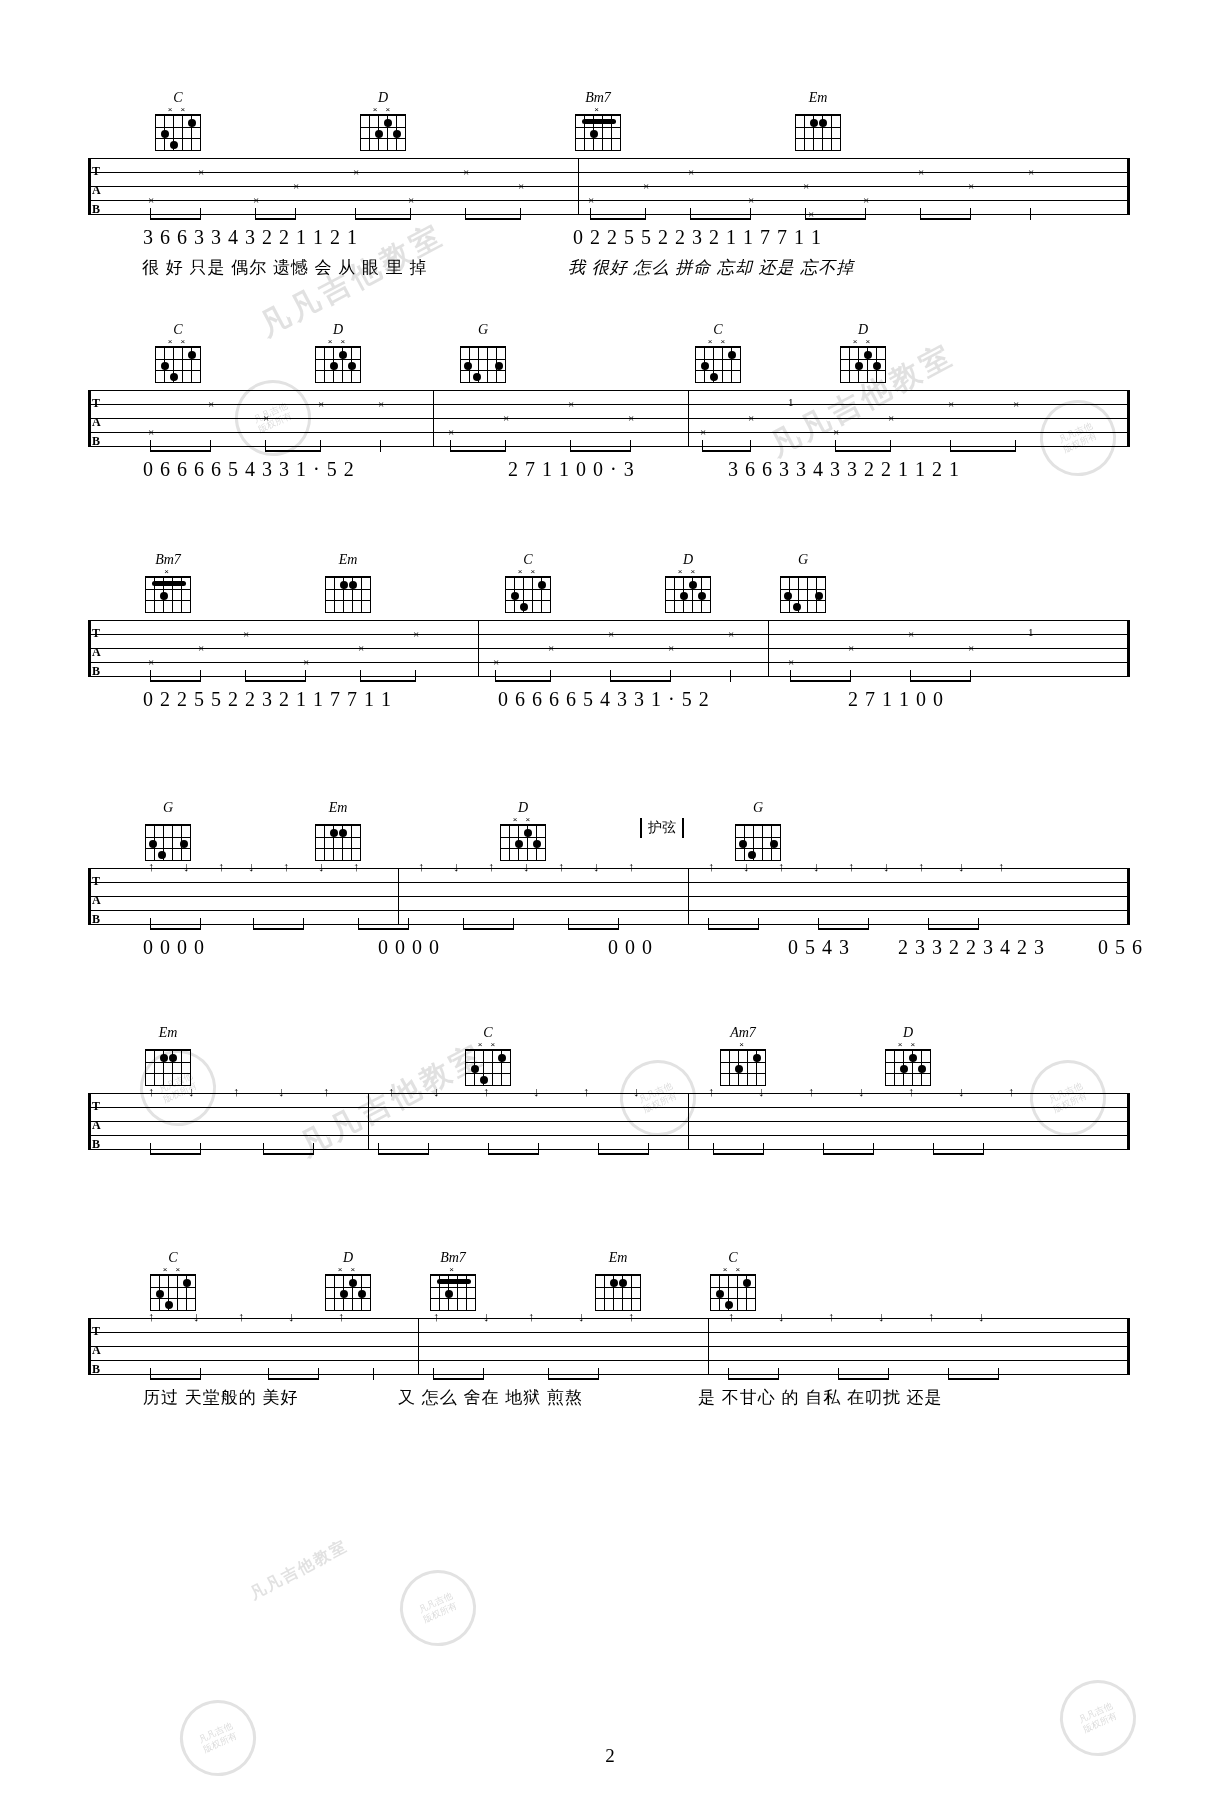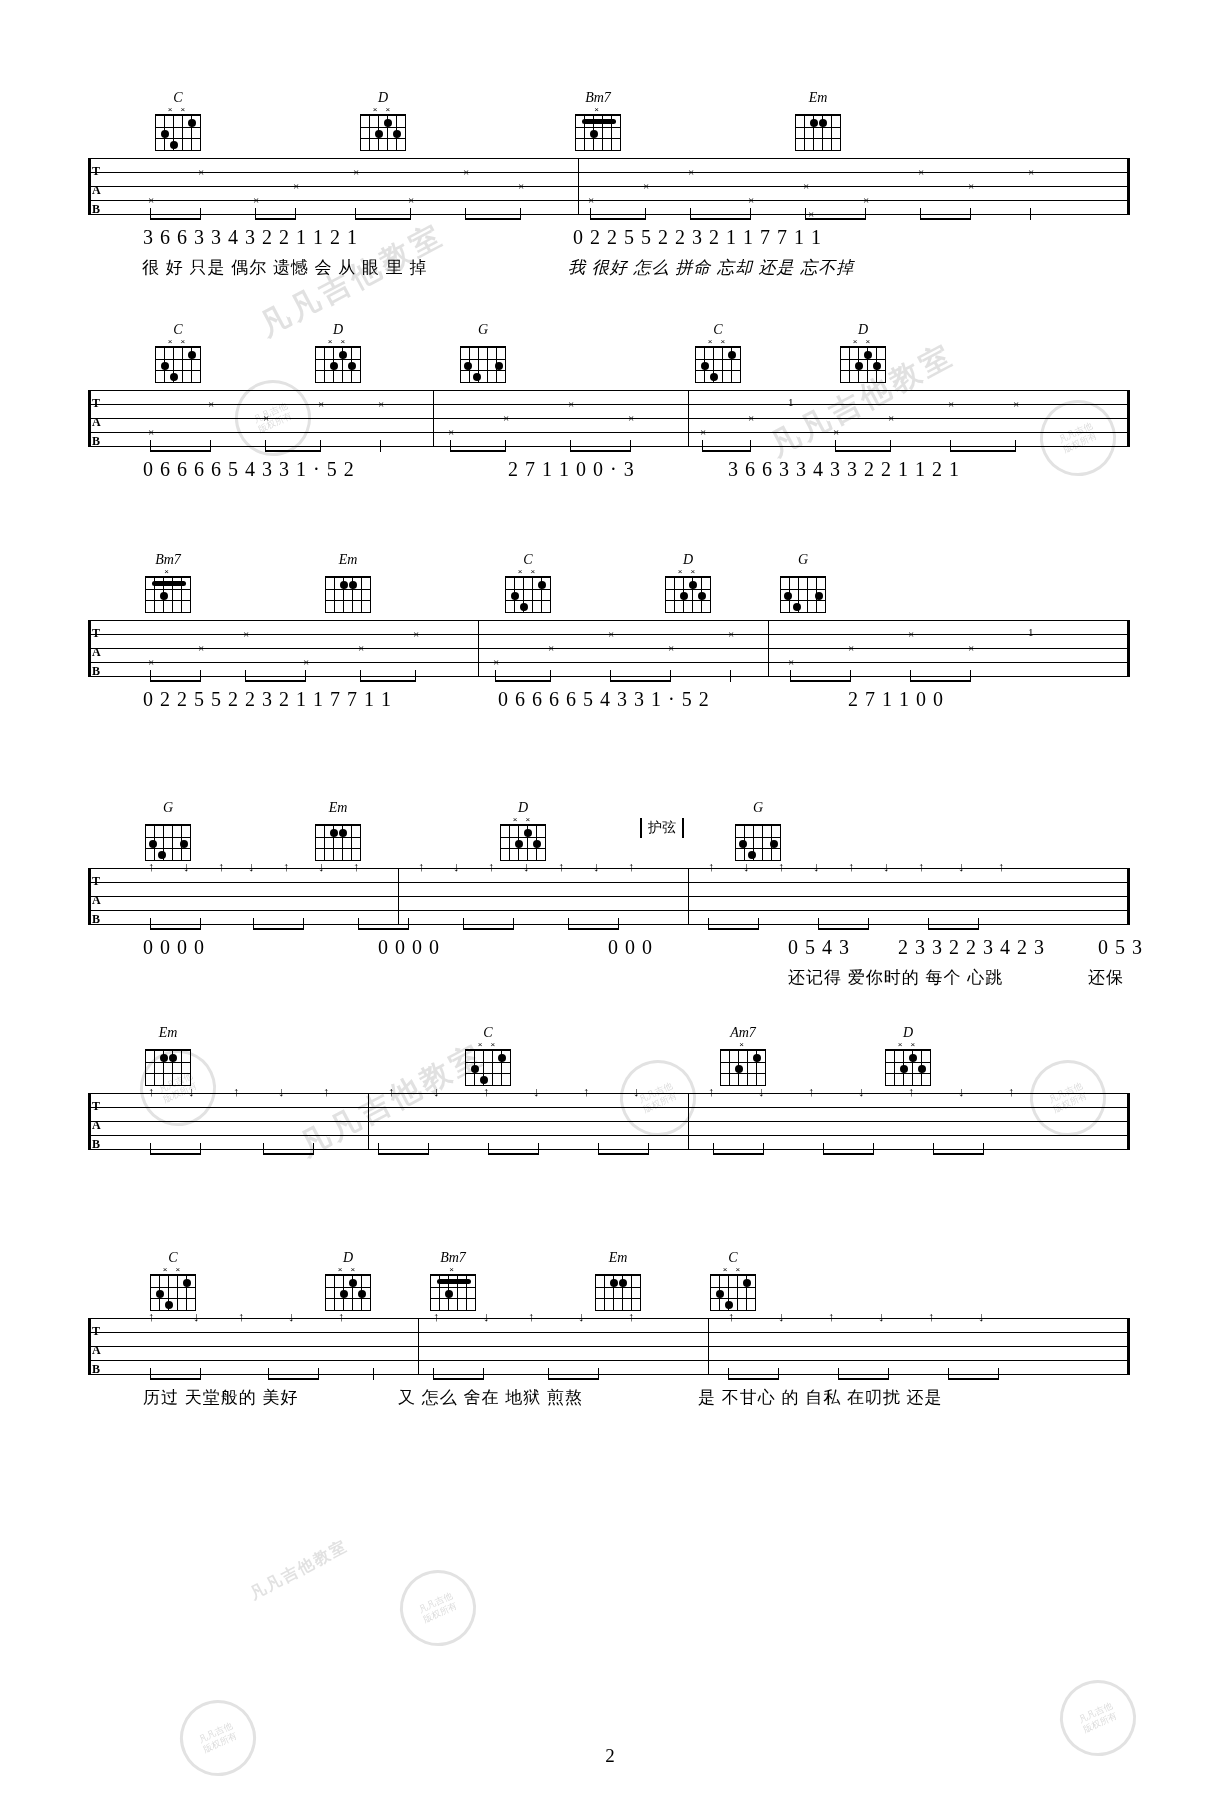--- a/index.html
+++ b/index.html
@@ -606,25 +606,21 @@
         <div class="beam" style="left:840px;width:50px"></div>
       </div>
     </div>
 
     <div class="notes">
       <div class="grp" style="left:55px;">0   0   0    0</div>
       <div class="grp" style="left:290px;">0   0   0    0</div>
       <div class="grp" style="left:520px;">0   0   0</div>
       <div class="grp" style="left:700px;">0 5 4 3</div>
       <div class="grp" style="left:810px;">2 3 3 2 2 3 4 2 3</div>
-      <div class="grp" style="left:1010px;">0 5 3</div>
-    </div>
-    <div class="lyric">
-      <div class="grp" style="left:700px;">还记得 爱你时的 每个 心跳</div>
-      <div class="grp" style="left:1000px;">还保</div>
+      <div class="grp" style="left:1010px;">0 5 6</div>
     </div>
   </div>
 
   <div class="system" style="top:1025px;">
     <div class="chordrow">
       <div class="chord" style="left:140px;">
         <div class="nm">Em</div>
         <div class="mutes"></div>
         <div class="grid">
           <div class="v" style="left:8px"></div>

